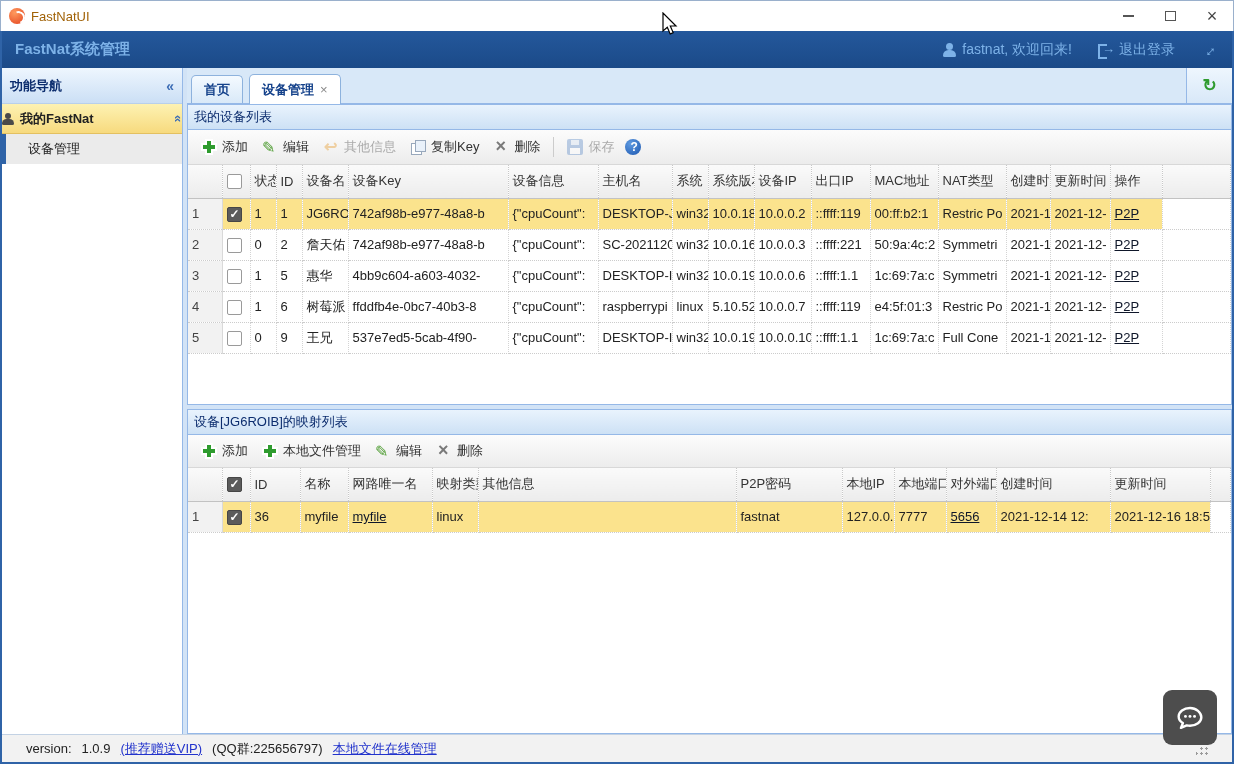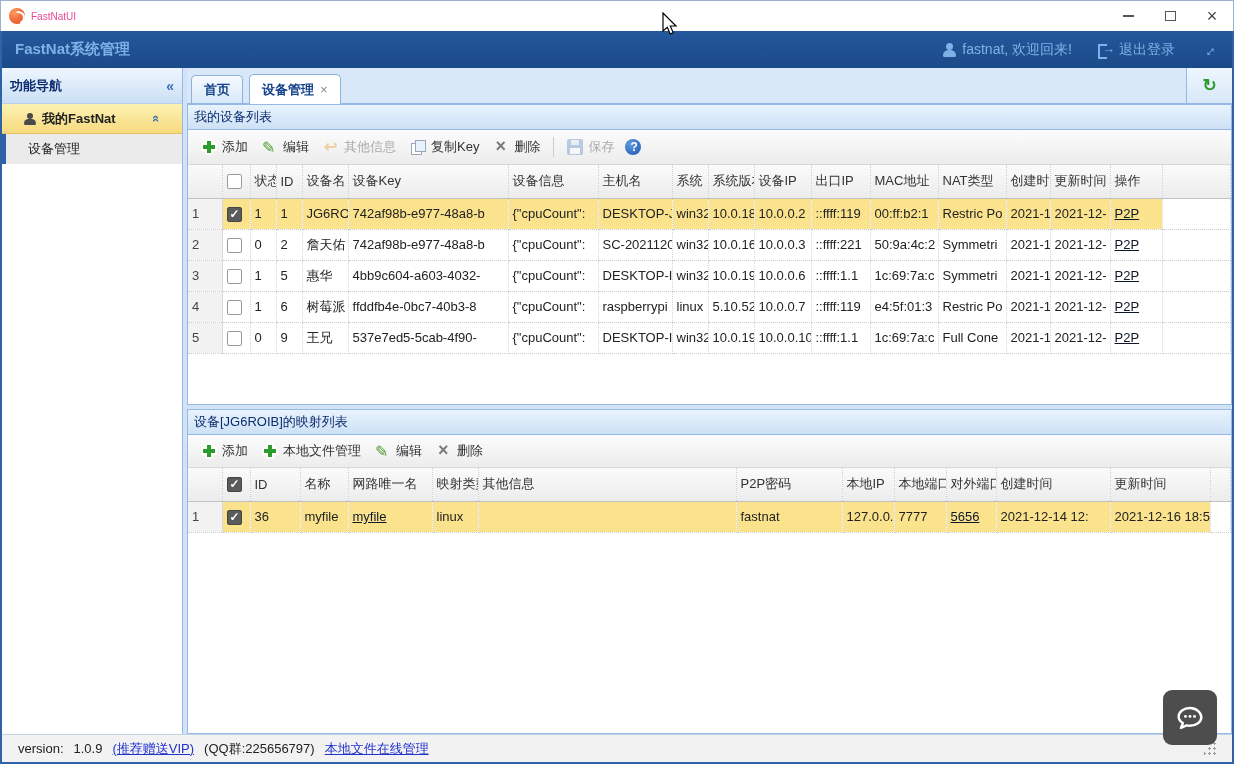--- a/index.html
+++ b/index.html
@@ -3,21 +3,21 @@
 <meta charset="utf-8">
 <style>
   *{box-sizing:border-box;margin:0;padding:0}
   html,body{width:1234px;height:764px;overflow:hidden}
   body{font-family:"Liberation Sans",sans-serif;font-size:13px;color:#222;background:#fff;position:relative}
 
   
   .titlebar{height:31px;background:#fff;border:1px solid #9ab0cc;border-bottom:none;display:flex;align-items:center}
   .app-logo{width:16px;height:16px;border-radius:50%;background:radial-gradient(circle at 35% 30%,#ff9a5e,#e2401d);margin:0 6px 0 8px;position:relative;flex:none}
   .app-logo::before{content:"";position:absolute;left:3px;top:3px;width:9px;height:9px;border:2px solid #fff;border-radius:50%;border-left-color:transparent;border-bottom-color:transparent;transform:rotate(25deg)}
-  .titlebar .t-title{color:#ec4899;font-size:10px}
+  .titlebar .t-title{color:#a16207;font-size:13px}
   .win-controls{margin-left:auto;display:flex}
   .win-btn{width:42px;height:29px;display:flex;align-items:center;justify-content:center;color:#444}
   .ic-min{width:11px;height:2px;background:#555}
   .ic-max{width:11px;height:10px;border:1px solid #555}
   .ic-close{font-size:18px;line-height:18px;color:#444}
 
   
   .chrome{height:733px;border:2px solid #2f63a7;border-top:none;display:flex;flex-direction:column}
 
   
@@ -33,21 +33,21 @@
   .logout-icon::after{content:"\2192";position:absolute;left:4px;top:-2px;color:#7db2e8;font-weight:bold;font-size:13px}
   .expand-icon{display:inline-block;transform:rotate(-45deg);font-weight:bold;color:#7db2e8;font-size:15px;margin-right:16px}
 
   
   .bodywrap{flex:1;display:flex;min-height:0;background:#d2e3f6}
 
   
   .sidebar{width:181px;flex:none;background:#fff;border-right:1px solid #95b8e7;display:flex;flex-direction:column}
   .side-hd{height:36px;background:linear-gradient(#eef6fe,#cbdff5);border-bottom:1px solid #b9d0ea;display:flex;align-items:center;padding:0 8px;color:#0c2d6e;font-weight:bold}
   .side-hd .caret{margin-left:auto;color:#3d6db5;font-weight:bold;font-size:14px}
-  .accordion-hd{height:30px;background:linear-gradient(#fdf2b3,#f7da7e);border-bottom:1px solid #e3c061;display:flex;align-items:center;padding:0 22px;font-weight:bold;color:#222}
+  .accordion-hd{height:30px;background:linear-gradient(#fdf2b3,#f7da7e);border-bottom:1px solid #e3c061;display:flex;align-items:center;padding:0 0;font-weight:bold;color:#222}
   .person-icon{width:12px;height:12px;position:relative;margin-right:6px}
   .person-icon::before{content:"";position:absolute;left:3px;top:0;width:6px;height:6px;border-radius:50%;background:#4a4a4a}
   .person-icon::after{content:"";position:absolute;left:0;top:6px;width:12px;height:6px;border-radius:6px 6px 2px 2px;background:#4a4a4a}
   .chev-up{margin-left:auto;color:#3d6db5;font-weight:bold;display:inline-block;transform:rotate(90deg);font-size:13px}
   .side-item{height:30px;display:flex;align-items:center;padding-left:26px;color:#222;background:#fff;cursor:pointer}
   .side-item.sel{background:#ebebeb;border-left:4px solid #2f63a7;padding-left:22px}
 
   
   .main{flex:1;display:flex;flex-direction:column;min-width:0;padding-left:4px;background:#d2e3f6}
 
@@ -106,21 +106,21 @@
   #devgrid .c-mac{width:68px}#devgrid .c-nat{width:68px}#devgrid .c-created{width:44px}
   #devgrid .c-updated{width:60px}#devgrid .c-op{width:52px}
   
   #mapgrid .c-num{width:34px}#mapgrid .c-check{width:28px}#mapgrid .c-id{width:50px}
   #mapgrid .c-name{width:48px}#mapgrid .c-netname{width:84px}#mapgrid .c-maptype{width:46px}
   #mapgrid .c-other{width:258px}#mapgrid .c-p2ppwd{width:106px}#mapgrid .c-localip{width:52px}
   #mapgrid .c-localport{width:52px}#mapgrid .c-remoteport{width:50px}#mapgrid .c-created{width:114px}
   #mapgrid .c-updated{width:100px}
 
   
-  .footer{height:28px;flex:none;background:#f2f2f2;border-top:1px solid #c3d2e4;display:flex;align-items:center;padding:0 16px;color:#222}
+  .footer{height:28px;flex:none;background:#f2f2f2;border-top:1px solid #c3d2e4;display:flex;align-items:center;padding:0 24px;color:#222}
   .footer .fitem{margin-right:10px}
   .footer a{color:#2233cc;text-decoration:underline}
   .grip{margin-left:auto;width:12px;height:12px;background:
     radial-gradient(circle,#9a9a9a 1.2px,transparent 1.4px) 9px 9px/3px 3px no-repeat,
     radial-gradient(circle,#9a9a9a 1.2px,transparent 1.4px) 9px 4px/3px 3px no-repeat,
     radial-gradient(circle,#9a9a9a 1.2px,transparent 1.4px) 4px 9px/3px 3px no-repeat,
     radial-gradient(circle,#9a9a9a 1.2px,transparent 1.4px) 9px -1px/3px 3px no-repeat,
     radial-gradient(circle,#9a9a9a 1.2px,transparent 1.4px) 4px 4px/3px 3px no-repeat,
     radial-gradient(circle,#9a9a9a 1.2px,transparent 1.4px) -1px 9px/3px 3px no-repeat}
 

